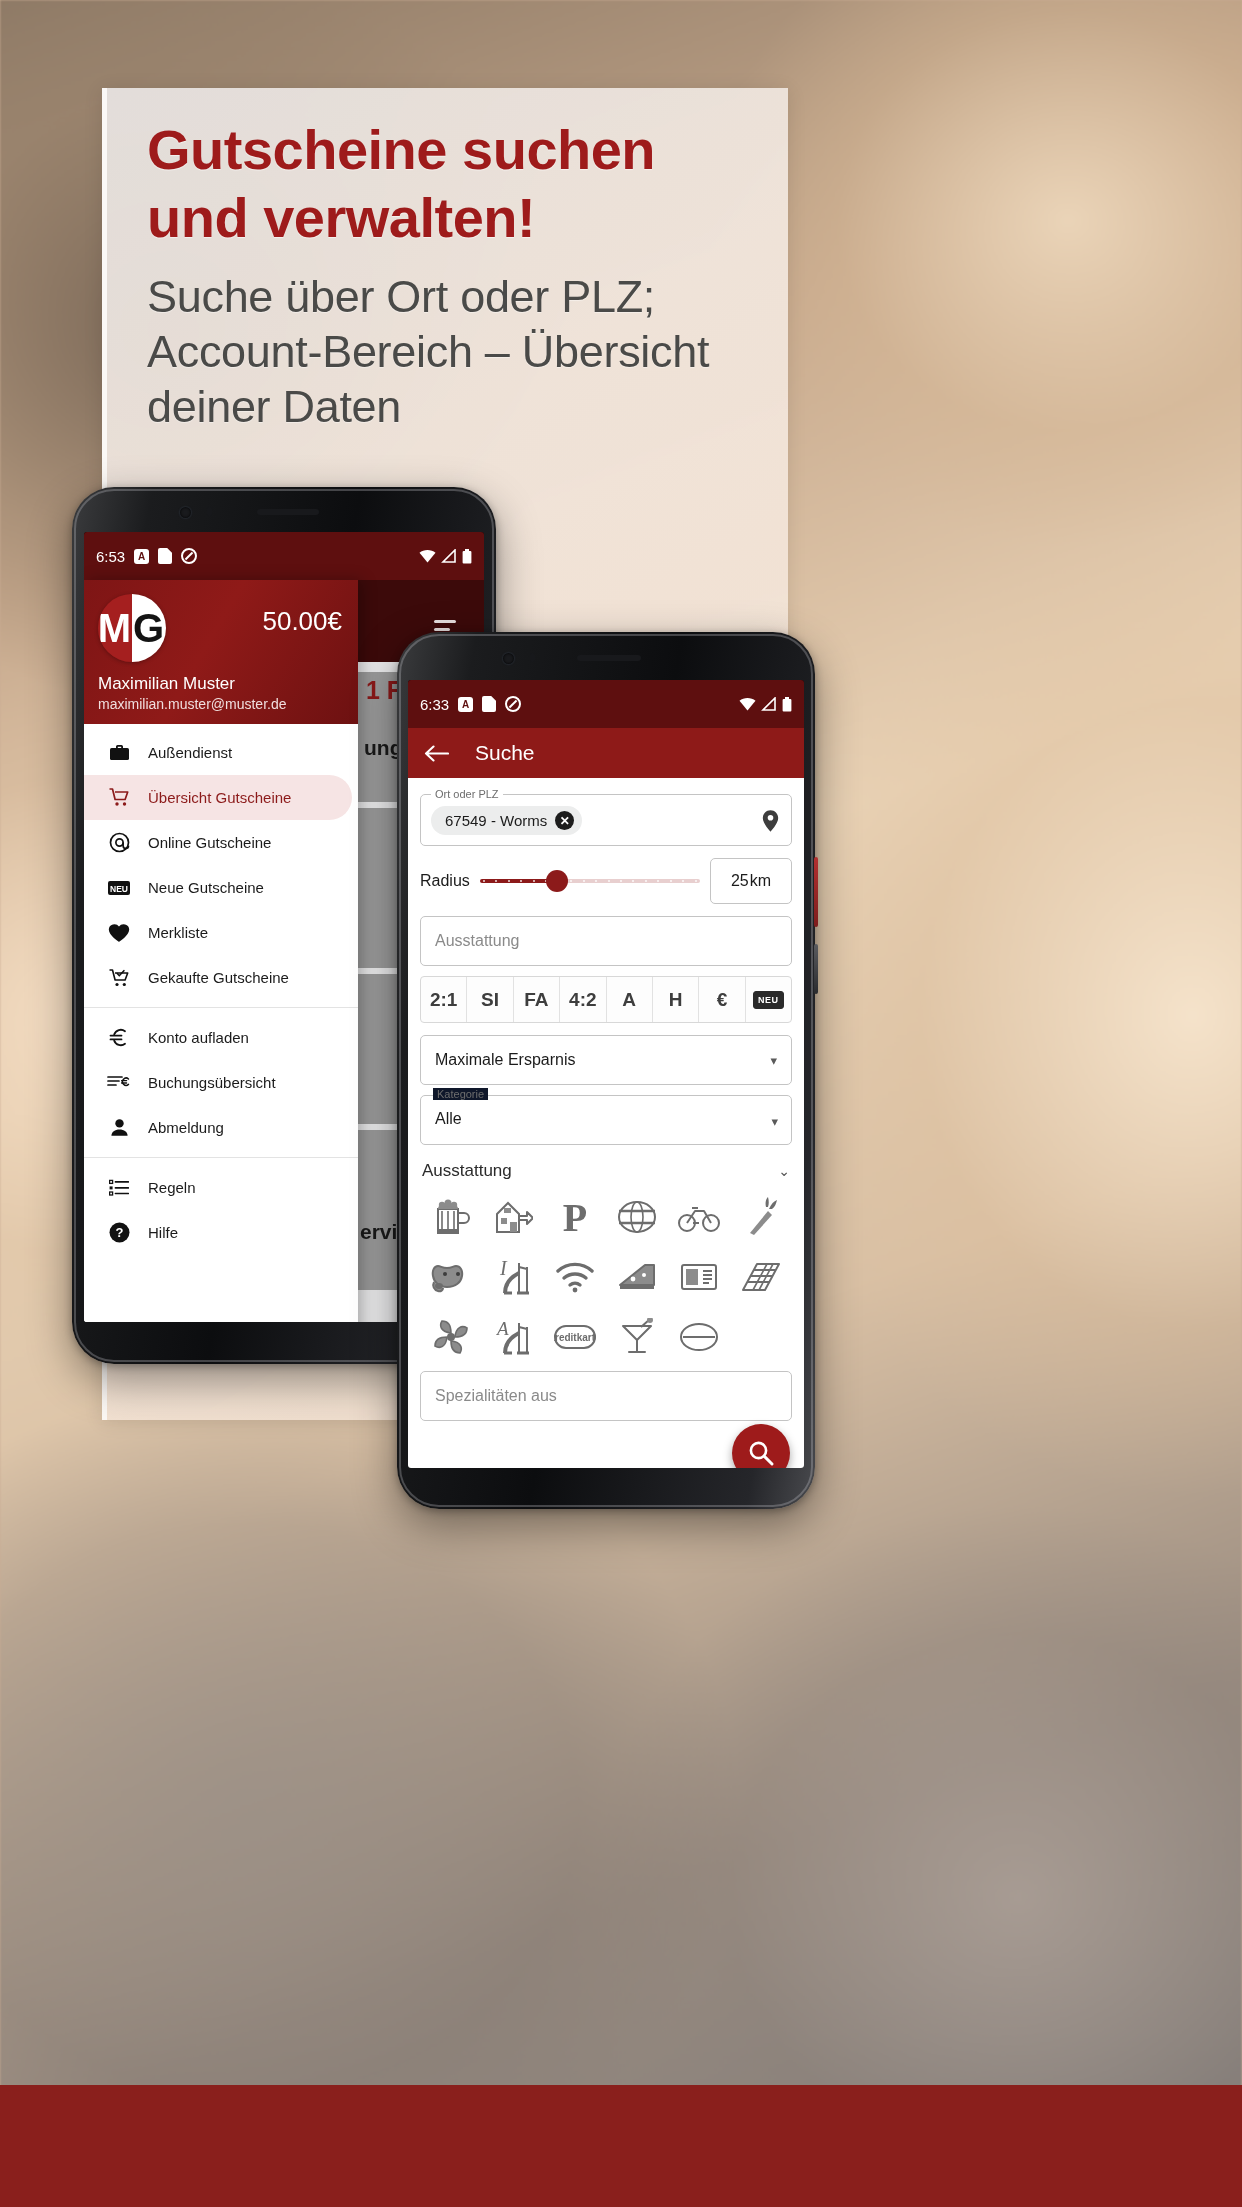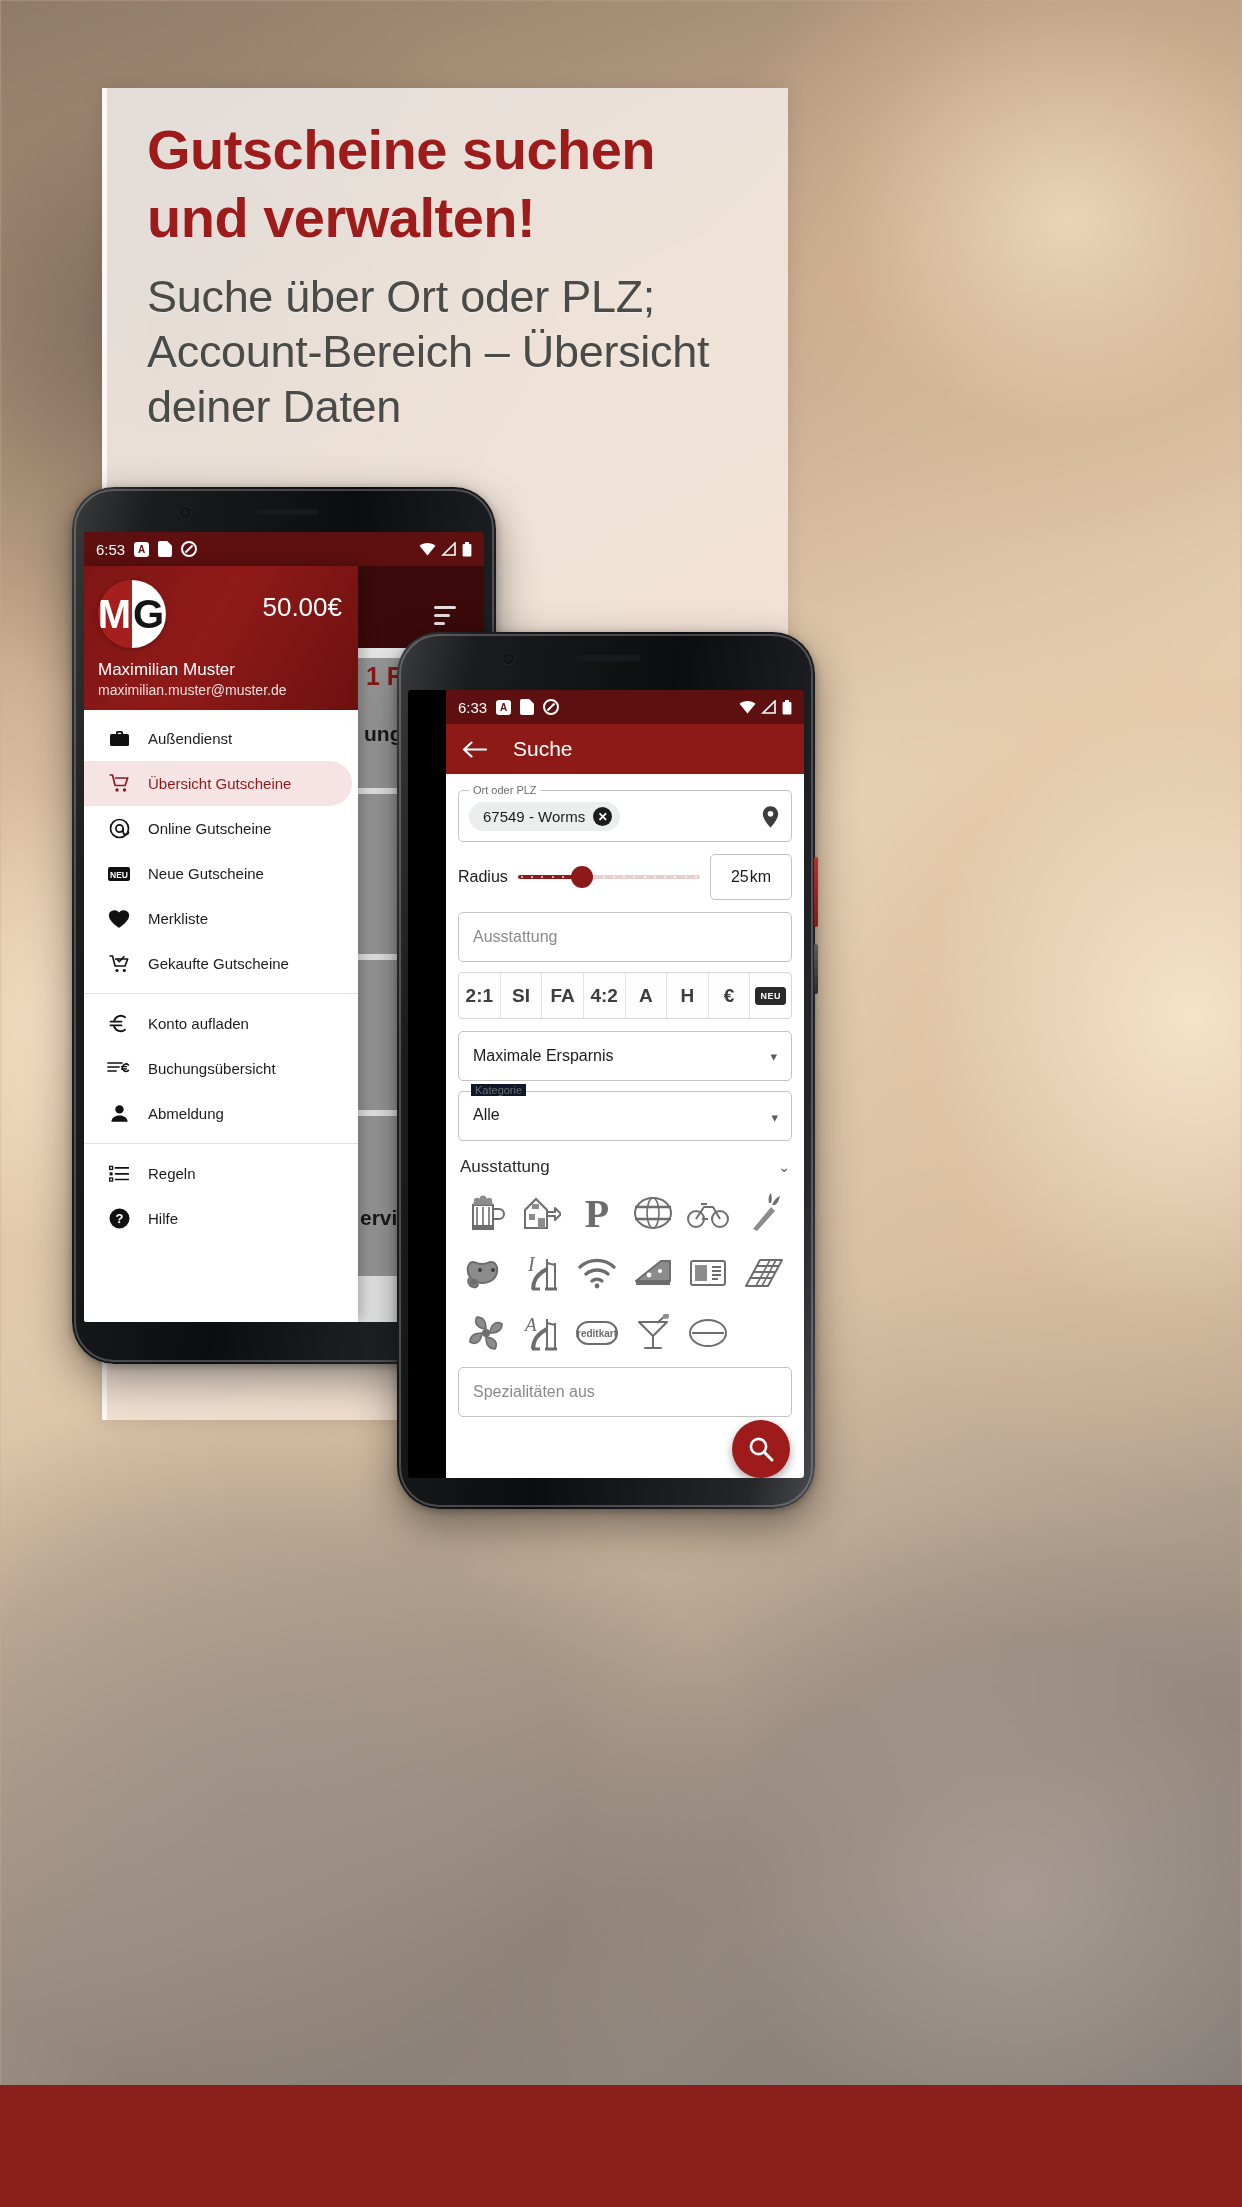--- a/index.html
+++ b/index.html
@@ -65,42 +65,42 @@
   .screen {
     position: absolute; overflow: hidden; background: #000;
   }
 
   
   #phone1 { left: 72px; top: 487px; width: 424px; height: 877px; }
   #phone1 .screen { left: 12px; top: 45px; width: 400px; height: 790px; border-radius: 3px; }
 
   
   #phone2 { left: 397px; top: 632px; width: 418px; height: 877px; }
-  #phone2 .screen { left: 11px; top: 58px; width: 396px; height: 788px; border-radius: 3px; padding-left: 38px; }
+  #phone2 .screen { left: 11px; top: 48px; width: 396px; height: 788px; border-radius: 3px; }
 
   .notch-cam {
     position: absolute; width: 11px; height: 11px; border-radius: 50%;
     background: #191a1d; box-shadow: inset 0 0 3px #000, 0 0 2px rgba(90,110,140,0.5);
   }
   .notch-dot {
     position: absolute; width: 5px; height: 9px; border-radius: 2px; background: #17181b;
   }
   .notch-speaker {
     position: absolute; height: 6px; border-radius: 4px;
     background: #18191c;
   }
   .side-btn {
     position: absolute; right: -3px; width: 4px; border-radius: 2px;
     background: linear-gradient(180deg,#5a5b5f,#2a2b2e);
   }
   .side-btn.red { background: linear-gradient(180deg,#b23030,#7d1c1c); }
 
   
   .statusbar {
-    height: 34px; display: flex; align-items: center;
+    height: 48px; display: flex; align-items: center;
     padding: 0 12px; color: #fff; font-size: 15px;
     background: #5e0f0f;
   }
   .sb-left { display: flex; align-items: center; gap: 9px; }
   .sb-right { margin-left: auto; display: flex; align-items: center; gap: 5px; }
   .sb-box {
     width: 15px; height: 15px; border-radius: 3px; background: #fff; color: #5e0f0f;
     font-size: 10px; font-weight: 700; display:flex; align-items:center; justify-content:center;
   }
   .sb-sim {

